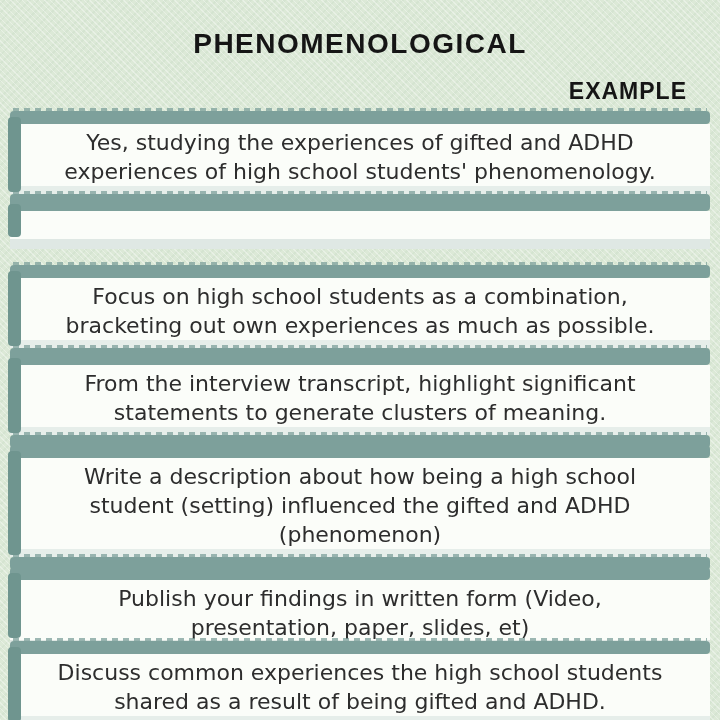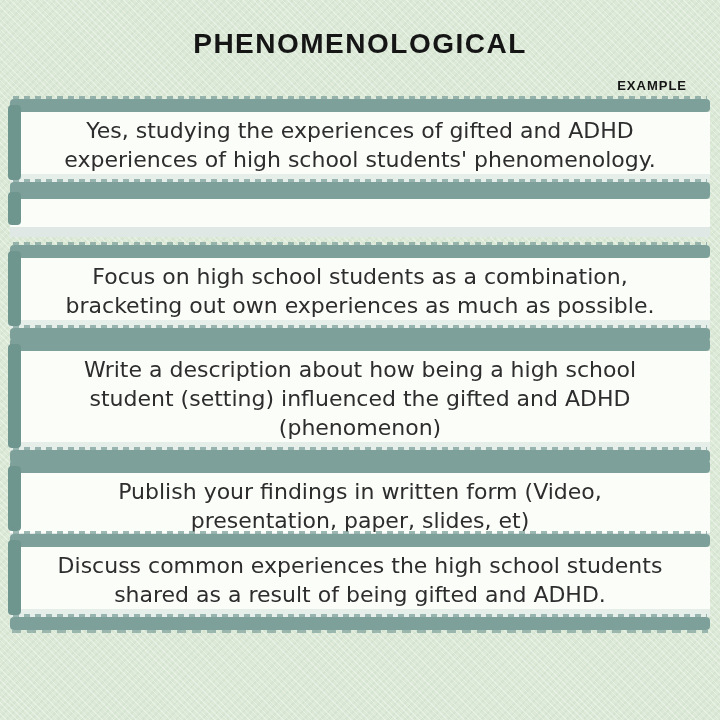--- a/index.html
+++ b/index.html
@@ -36,31 +36,31 @@
     letter-spacing:1.5px;
     color:var(--title-text);
     font-family:"Liberation Sans","DejaVu Sans",sans-serif;
   }
   .title span{display:block;}
   .example{
     text-align:right;
     padding-right:33px;
     margin-top:2px;
     font-weight:800;
-    font-size:13px;
+    font-size:23px;
     letter-spacing:1px;
     color:var(--title-text);
     font-family:"Liberation Sans","DejaVu Sans",sans-serif;
   }
   
   .steps{padding:0 10px;}
   .bar{position:relative;}
   .b1{margin-top:6px;}
   .b2{margin-top:-9px;}
-  .b3{margin-top:8px;}
+  .b3{margin-top:16px;}
   .b4{margin-top:-9px;}
   .b5{margin-top:-9px;}
   .b6{margin-top:-3px;}
   .b7{margin-top:-9px;}
   .b8{margin-top:-3px;}
 
   .stroke{background:var(--stroke-teal);}
   .stroke.h{
     position:relative;
     height:13px;
@@ -138,20 +138,28 @@
     <section class="bar b3">
       <div class="stroke h top"></div>
       <div class="body">
         <div class="stroke left"></div>
         <p class="step-text">Focus on high school students as a combination, bracketing out own experiences as much as possible.</p>
       </div>
       <div class="stroke h bottom"></div>
     </section>
 
 
+    <section class="bar b5">
+      <div class="stroke h top"></div>
+      <div class="body">
+        <div class="stroke left"></div>
+        <p class="step-text">From the interview transcript, highlight significant statements to generate clusters of meaning.</p>
+      </div>
+      <div class="stroke h bottom"></div>
+    </section>
 
     <section class="bar b6">
       <div class="stroke h top"></div>
       <div class="body">
         <div class="stroke left"></div>
         <p class="step-text">Write a description about how being a high school student (setting) influenced the gifted and ADHD (phenomenon)</p>
       </div>
       <div class="stroke h bottom"></div>
     </section>
 

